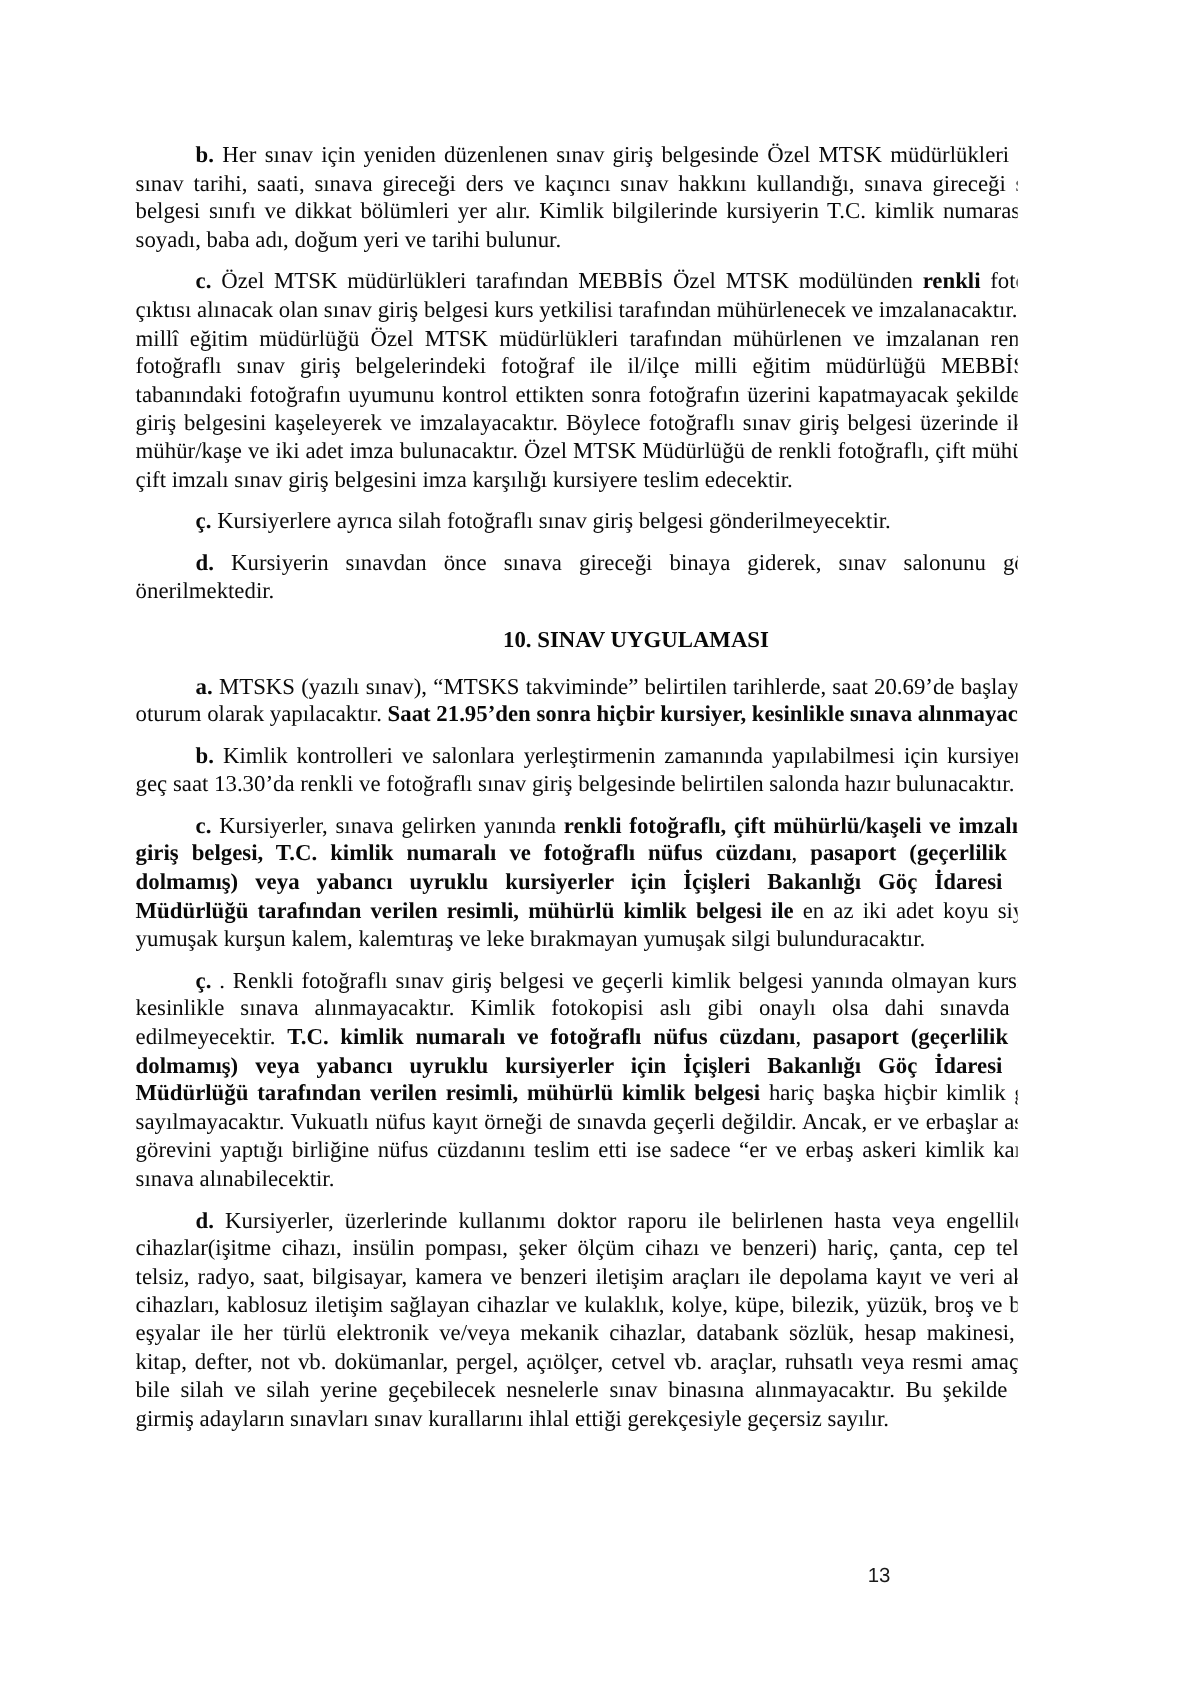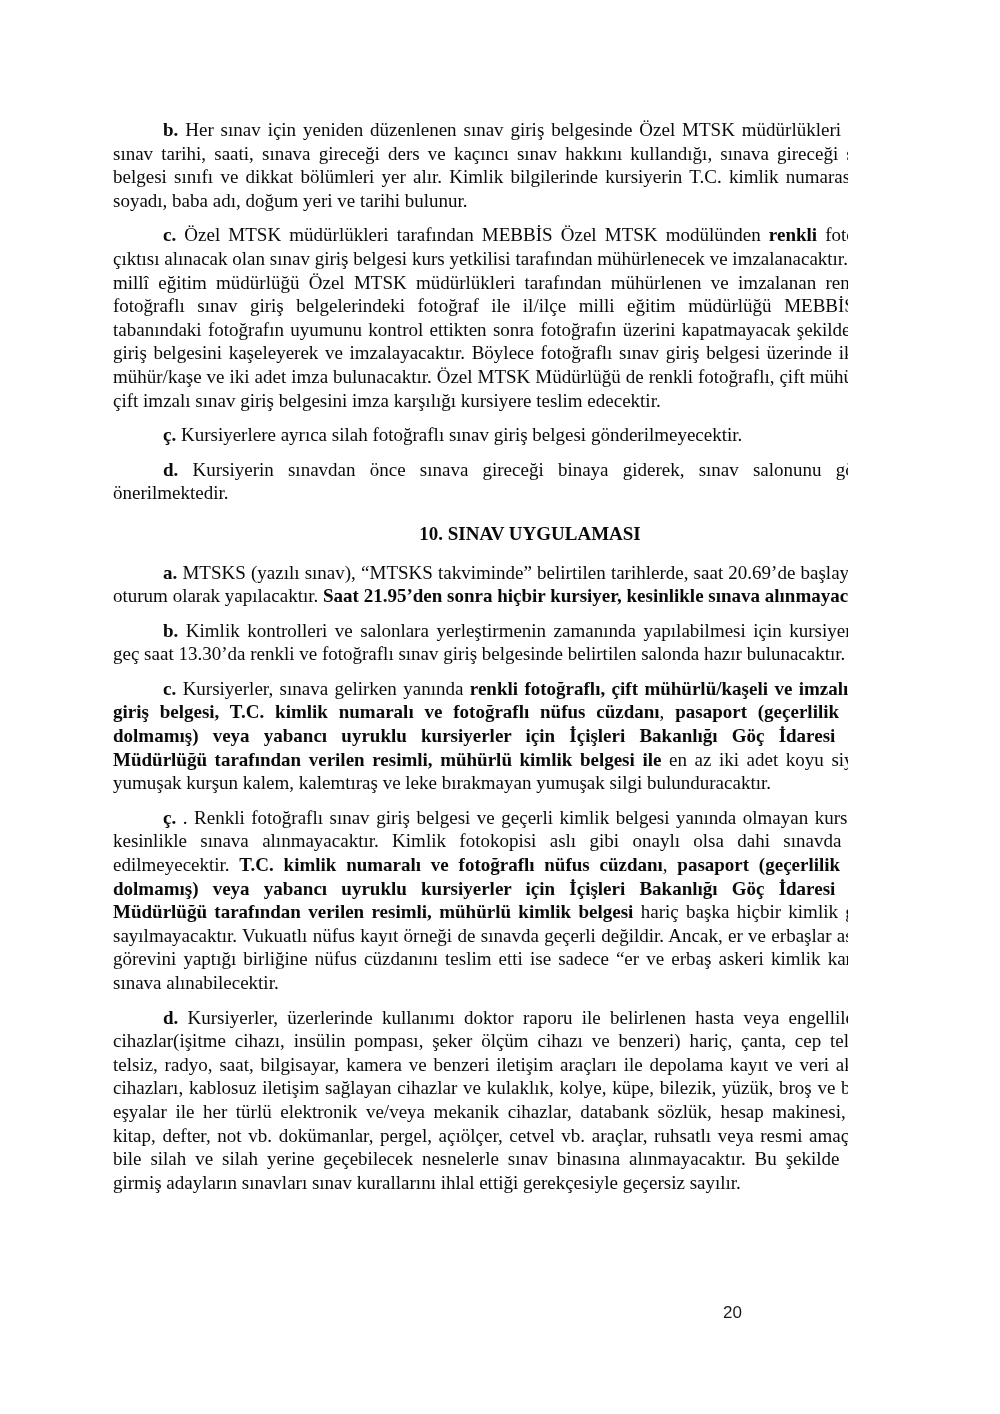--- a/index.html
+++ b/index.html
@@ -55,14 +55,14 @@
       <p class="paragraph"><span class="b">c. </span><span>Özel MTSK müdürlükleri tarafından MEBBİS Özel MTSK modülünden </span><span class="b u">renkli</span><span> fotoğraflı çıktısı alınacak olan sınav giriş belgesi kurs yetkilisi tarafından mühürlenecek ve imzalanacaktır. İl/ilçe millî eğitim müdürlüğü Özel MTSK müdürlükleri tarafından mühürlenen ve imzalanan renkli ve fotoğraflı sınav giriş belgelerindeki fotoğraf ile il/ilçe milli eğitim müdürlüğü MEBBİS veri tabanındaki fotoğrafın uyumunu kontrol ettikten sonra fotoğrafın üzerini kapatmayacak şekilde sınav giriş belgesini kaşeleyerek ve imzalayacaktır. Böylece fotoğraflı sınav giriş belgesi üzerinde iki adet mühür/kaşe ve iki adet imza bulunacaktır. Özel MTSK Müdürlüğü de renkli fotoğraflı, çift mühürlü ve çift imzalı sınav giriş belgesini imza karşılığı kursiyere teslim edecektir.</span></p>
       <p class="paragraph"><span class="b">ç. </span><span>Kursiyerlere ayrıca silah fotoğraflı sınav giriş belgesi gönderilmeyecektir.</span></p>
       <p class="paragraph"><span class="b">d. </span><span>Kursiyerin sınavdan önce sınava gireceği binaya giderek, sınav salonunu görmesi önerilmektedir.</span></p>
       <p class="heading"><span class="b">10. SINAV UYGULAMASI</span></p>
       <p class="paragraph"><span class="b">a. </span><span>MTSKS (yazılı sınav),  “MTSKS takviminde” belirtilen tarihlerde, saat 20.69’de başlayıp, tek oturum olarak yapılacaktır. </span><span class="b">Saat 21.95’den sonra hiçbir kursiyer, kesinlikle sınava alınmayacaktır.</span></p>
       <p class="paragraph"><span class="b">b. </span><span>Kimlik kontrolleri ve salonlara yerleştirmenin zamanında yapılabilmesi için kursiyerler en geç saat 13.30’da renkli ve fotoğraflı sınav giriş belgesinde belirtilen salonda hazır bulunacaktır.</span></p>
       <p class="paragraph"><span class="b">c. </span><span>Kursiyerler, sınava gelirken yanında </span><span class="b">renkli fotoğraflı, çift mühürlü/kaşeli ve imzalı sınav giriş belgesi, T.C. kimlik numaralı ve fotoğraflı nüfus cüzdanı</span><span>, </span><span class="b">pasaport (geçerlilik süresi dolmamış) veya yabancı uyruklu kursiyerler için İçişleri Bakanlığı Göç İdaresi Genel Müdürlüğü tarafından verilen resimli, mühürlü kimlik belgesi ile</span><span> en az iki adet koyu siyah ve yumuşak kurşun kalem, kalemtıraş ve leke bırakmayan yumuşak silgi bulunduracaktır.</span></p>
       <p class="paragraph"><span class="b">ç. </span><span>. Renkli fotoğraflı sınav giriş belgesi ve geçerli kimlik belgesi yanında olmayan kursiyerler kesinlikle sınava alınmayacaktır. Kimlik fotokopisi aslı gibi onaylı olsa dahi sınavda kabul edilmeyecektir. </span><span class="b">T.C. kimlik numaralı ve fotoğraflı nüfus cüzdanı</span><span>, </span><span class="b">pasaport (geçerlilik süresi dolmamış) veya yabancı uyruklu kursiyerler için İçişleri Bakanlığı Göç İdaresi Genel Müdürlüğü tarafından verilen resimli, mühürlü kimlik belgesi</span><span> hariç başka hiçbir kimlik geçerli sayılmayacaktır. Vukuatlı nüfus kayıt örneği de sınavda geçerli değildir. Ancak, er ve erbaşlar askerlik görevini yaptığı birliğine nüfus cüzdanını teslim etti ise sadece “er ve erbaş askeri kimlik kartı” ile sınava alınabilecektir.</span></p>
       <p class="paragraph"><span class="b">d. </span><span>Kursiyerler, üzerlerinde kullanımı doktor raporu ile belirlenen hasta veya engellilere ait cihazlar(işitme cihazı, insülin pompası, şeker ölçüm cihazı ve benzeri) hariç,  çanta, cep telefonu, telsiz, radyo, saat, bilgisayar, kamera ve benzeri iletişim araçları ile depolama kayıt ve veri aktarma cihazları, kablosuz iletişim sağlayan cihazlar ve kulaklık, kolye, küpe, bilezik, yüzük, broş ve benzeri eşyalar ile her türlü elektronik ve/veya mekanik cihazlar, databank sözlük, hesap makinesi, kâğıt, kitap, defter, not vb. dokümanlar, pergel, açıölçer, cetvel vb. araçlar,  ruhsatlı veya resmi amaçlı olsa bile silah ve silah yerine geçebilecek nesnelerle sınav binasına alınmayacaktır. Bu şekilde sınava girmiş adayların sınavları sınav kurallarını ihlal ettiği gerekçesiyle geçersiz sayılır.</span></p>
     </div>
-  <div class="page-number">20</div>
+  <div class="page-number">13</div>
 </div>
 
 </body></html>

